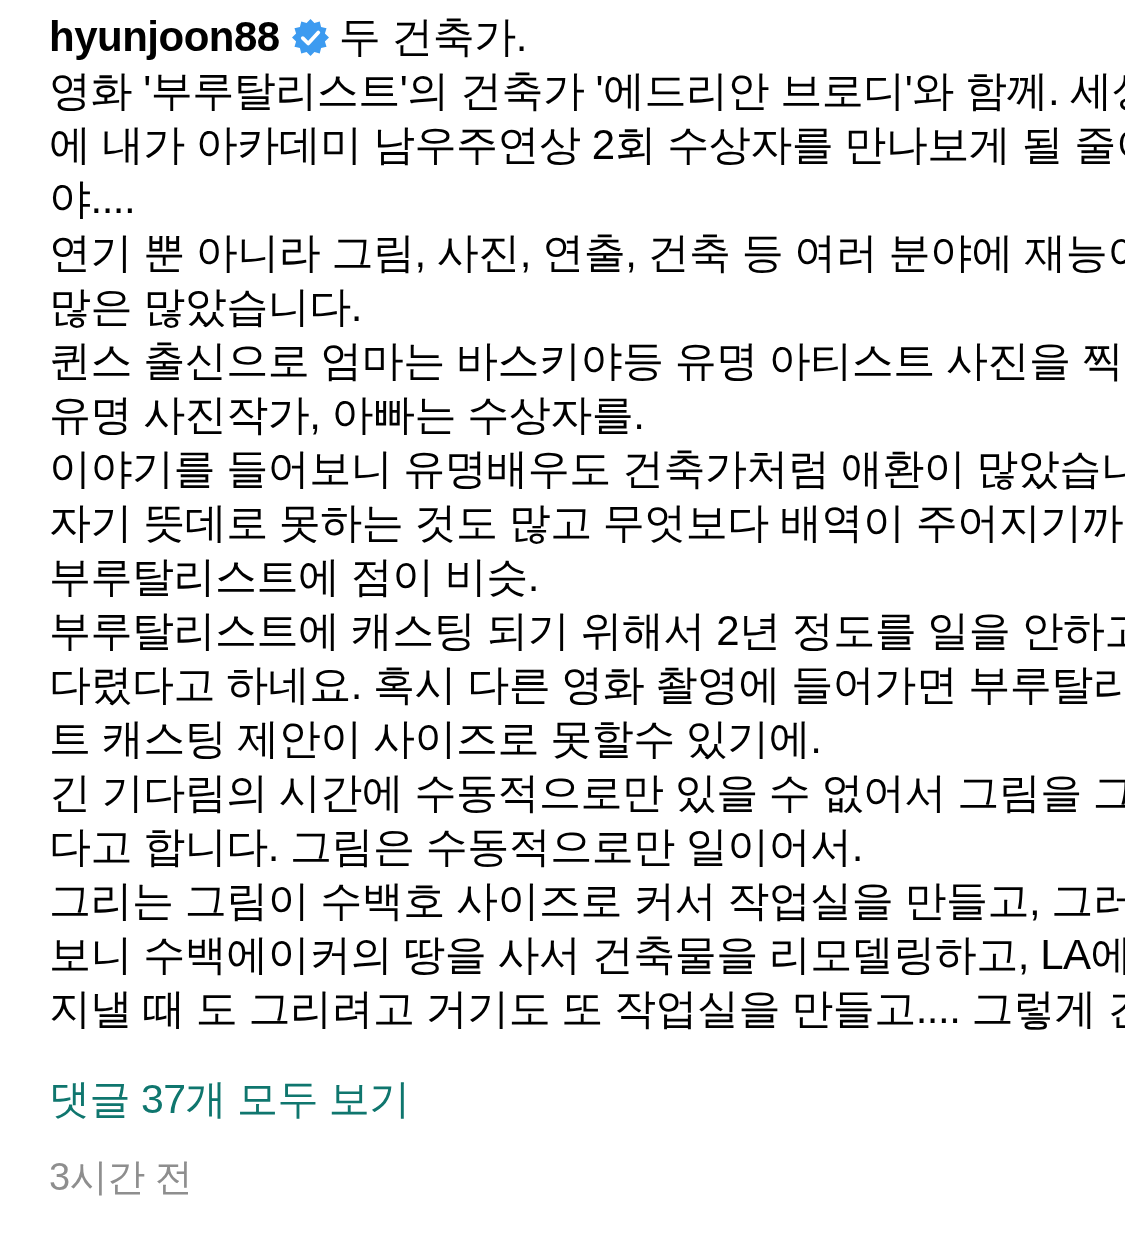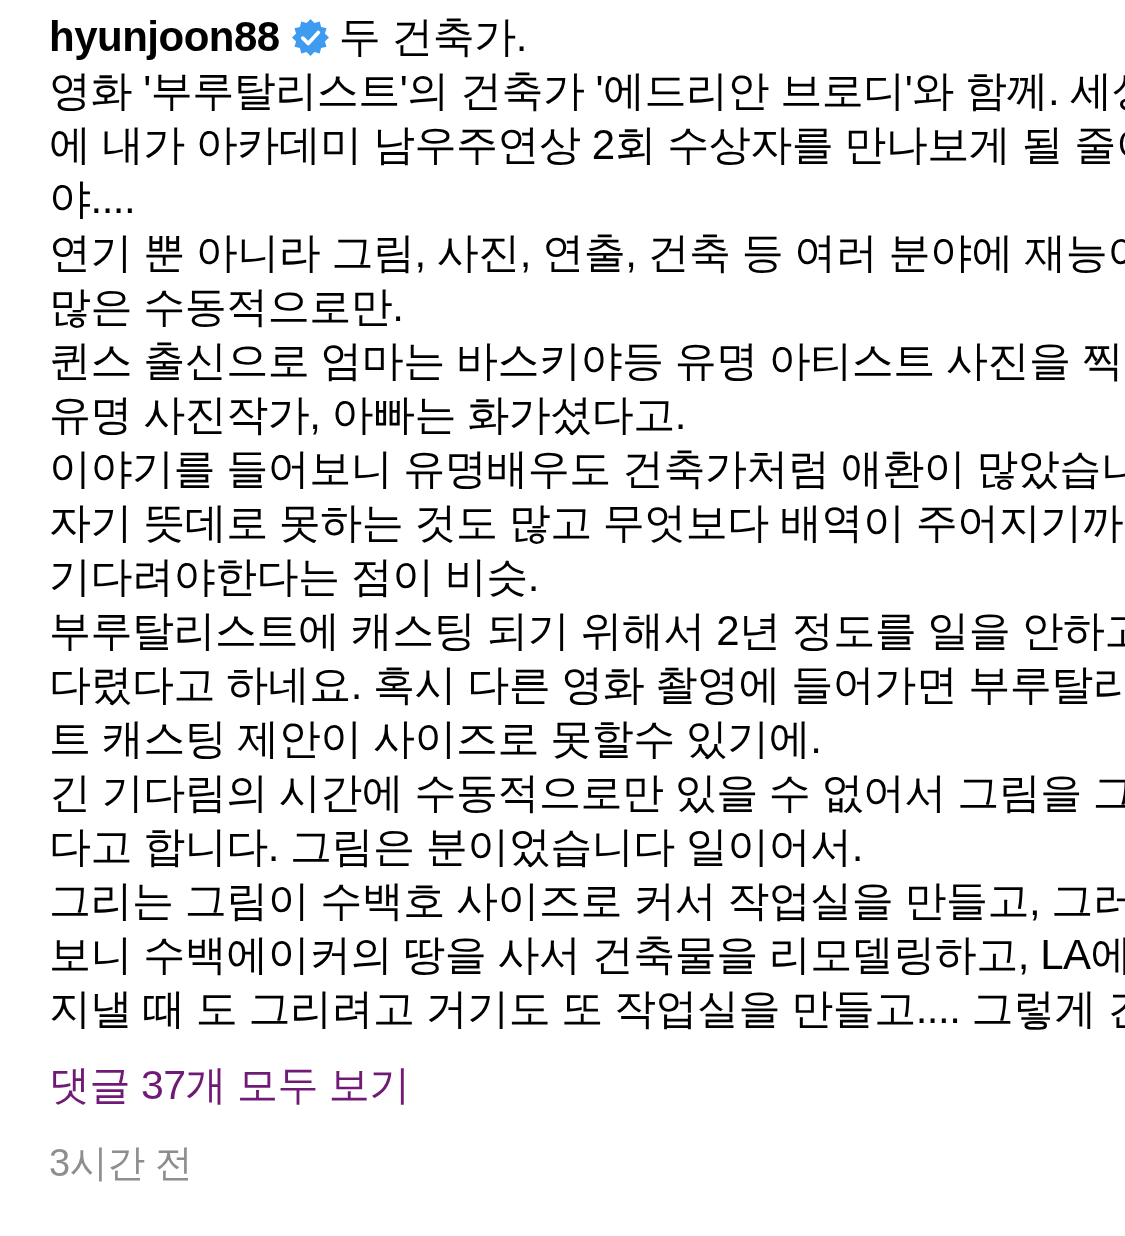--- a/index.html
+++ b/index.html
@@ -30,24 +30,24 @@
     cursor: pointer;
   }
   .badge {
     display: inline-block;
     vertical-align: -5px;
     margin: 0 10px 0 12px;
     line-height: 0;
   }
   .badge svg { display: block; }
   .comments-link {
-    margin-top: 24px;
+    margin-top: 38px;
     font-size: 41px;
     line-height: 50px;
-    color: #701a75;
+    color: #0f766e;
     letter-spacing: -0.5px;
     cursor: pointer;
     white-space: nowrap;
   }
   .timestamp {
     margin-top: 30px;
     font-size: 38px;
     line-height: 46px;
     color: #8e8e8e;
     letter-spacing: -0.5px;
@@ -62,31 +62,31 @@
     <div class="line">
       <span class="username">hyunjoon88</span><span class="badge"><svg width="37" height="37" viewBox="0 0 36 36">
         <polygon points="36,18 32,21.8 33.6,27 28.3,28.3 27,33.6 21.8,32 18,36 14.2,32 9,33.6 7.7,28.3 2.4,27 4,21.8 0,18 4,14.2 2.4,9 7.7,7.7 9,2.4 14.2,4 18,0 21.8,4 27,2.4 28.3,7.7 33.6,9 32,14.2" fill="#3d9bf0"></polygon>
         <path d="M10.5 18.6 L15.8 23.8 L25.6 13.2" fill="none" stroke="#ffffff" stroke-width="3.6" stroke-linecap="round" stroke-linejoin="round"></path>
       </svg></span><span>두 건축가.</span>
     </div>
     <div class="line">영화 '부루탈리스트'의 건축가 '에드리안 브로디'와 함께. 세상</div>
     <div class="line">에 내가 아카데미 남우주연상 2회 수상자를 만나보게 될 줄이</div>
     <div class="line">야....</div>
     <div class="line">연기 뿐 아니라 그림, 사진, 연출, 건축 등 여러 분야에 재능이</div>
-    <div class="line">많은 수동적으로만.</div>
+    <div class="line">많은 많았습니다.</div>
     <div class="line">퀸스 출신으로 엄마는 바스키야등 유명 아티스트 사진을 찍었던</div>
-    <div class="line">유명 사진작가, 아빠는 화가셨다고.</div>
+    <div class="line">유명 사진작가, 아빠는 수상자를.</div>
     <div class="line">이야기를 들어보니 유명배우도 건축가처럼 애환이 많았습니다.</div>
     <div class="line">자기 뜻데로 못하는 것도 많고 무엇보다 배역이 주어지기까지</div>
-    <div class="line">기다려야한다는 점이 비슷.</div>
+    <div class="line">부루탈리스트에 점이 비슷.</div>
     <div class="line">부루탈리스트에 캐스팅 되기 위해서 2년 정도를 일을 안하고 기</div>
     <div class="line">다렸다고 하네요. 혹시 다른 영화 촬영에 들어가면 부루탈리스</div>
     <div class="line">트 캐스팅 제안이 사이즈로 못할수 있기에.</div>
     <div class="line">긴 기다림의 시간에 수동적으로만 있을 수 없어서 그림을 그린</div>
-    <div class="line">다고 합니다. 그림은 분이었습니다 일이어서.</div>
+    <div class="line">다고 합니다. 그림은 수동적으로만 일이어서.</div>
     <div class="line">그리는 그림이 수백호 사이즈로 커서 작업실을 만들고, 그러다</div>
     <div class="line">보니 수백에이커의 땅을 사서 건축물을 리모델링하고, LA에서</div>
     <div class="line">지낼 때 도 그리려고 거기도 또 작업실을 만들고.... 그렇게 건축</div>
   </div>
 
   <div class="comments-link">댓글 37개 모두 보기</div>
 
   <div class="timestamp">3시간 전</div>
 </div>
 

